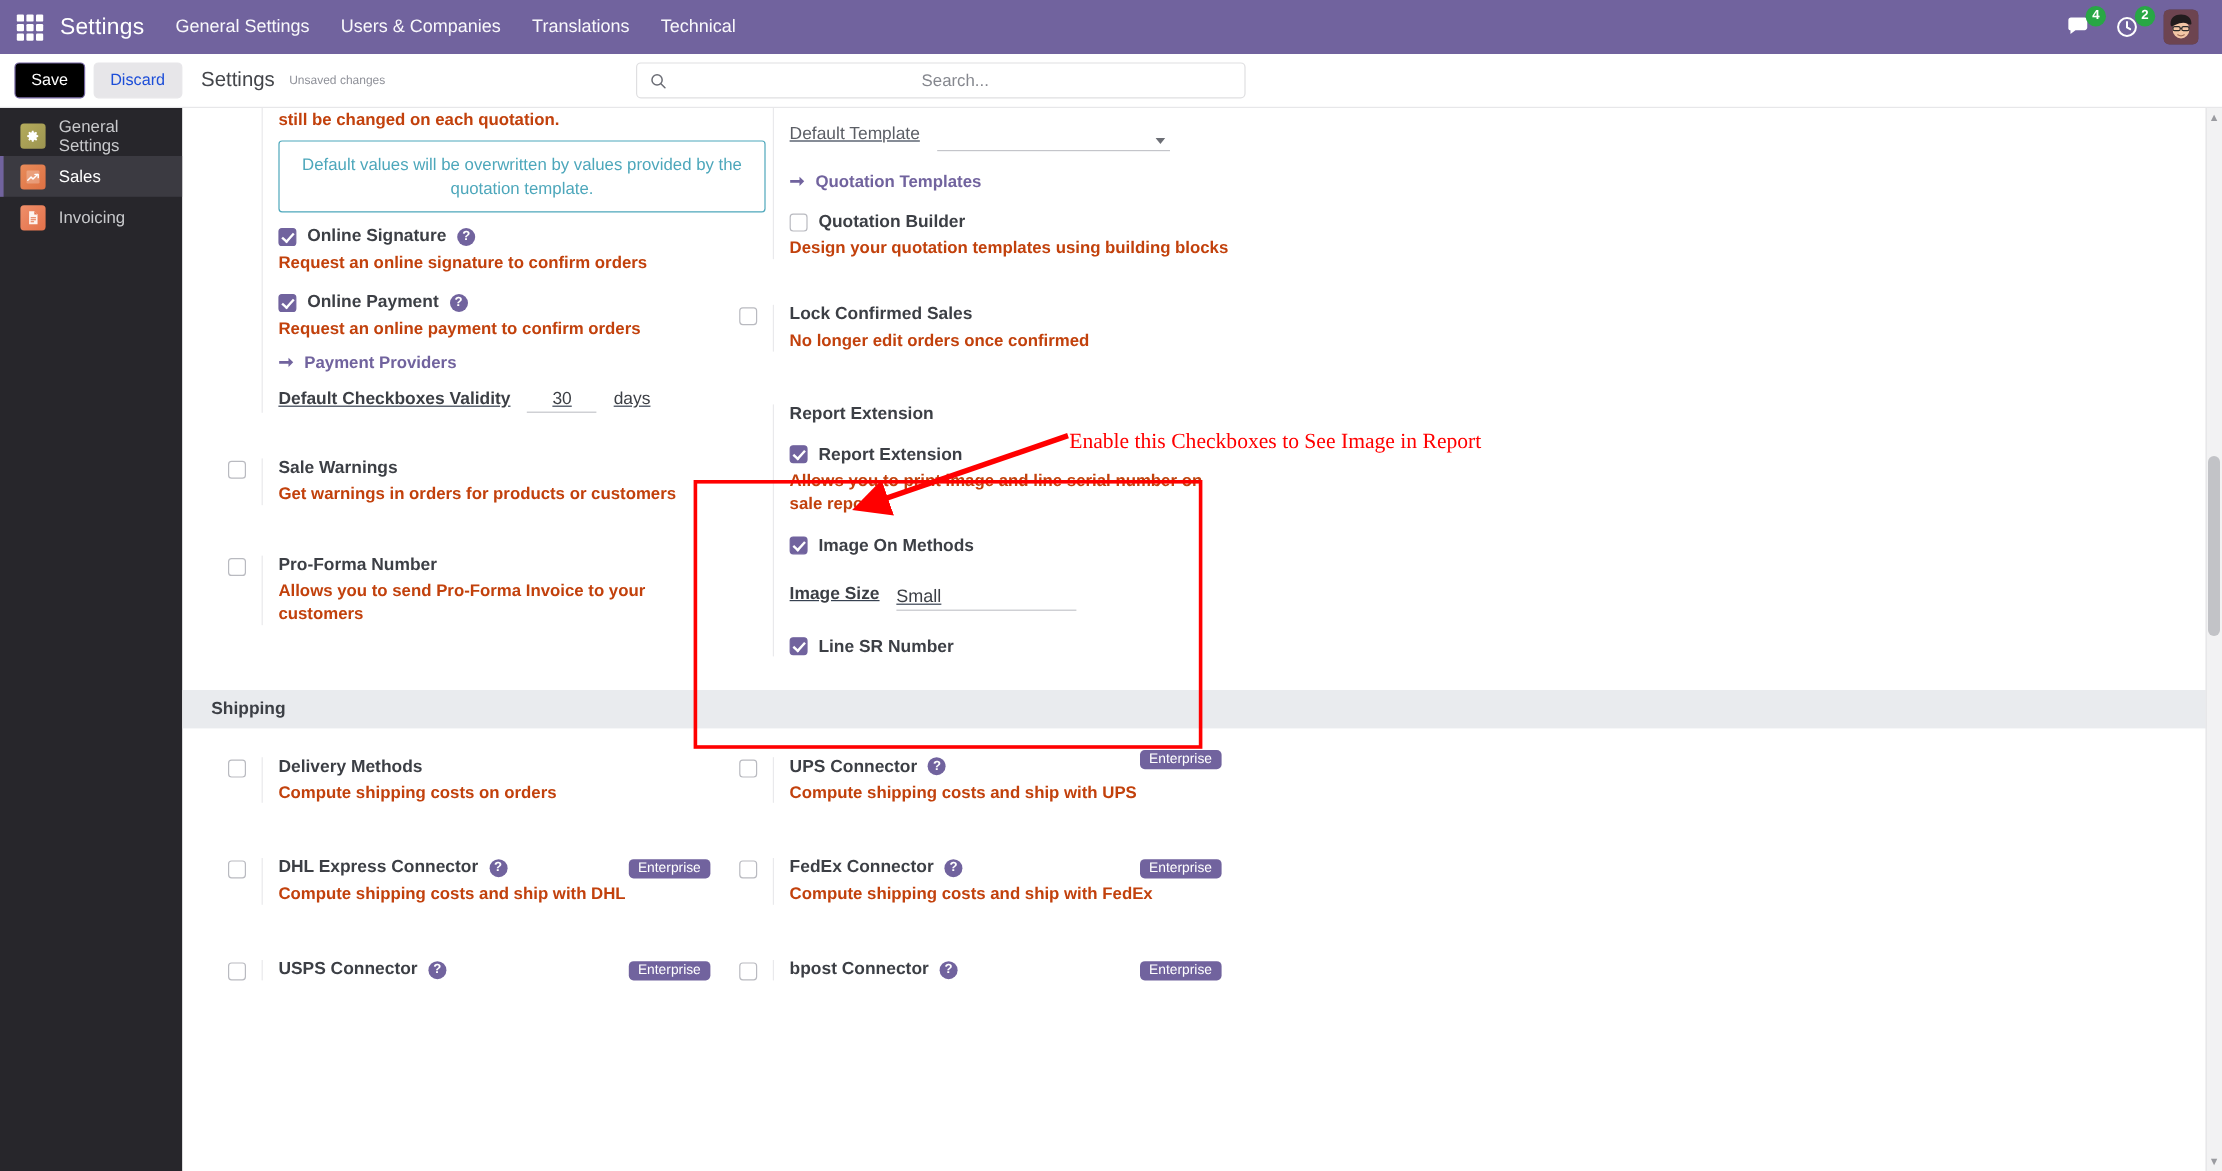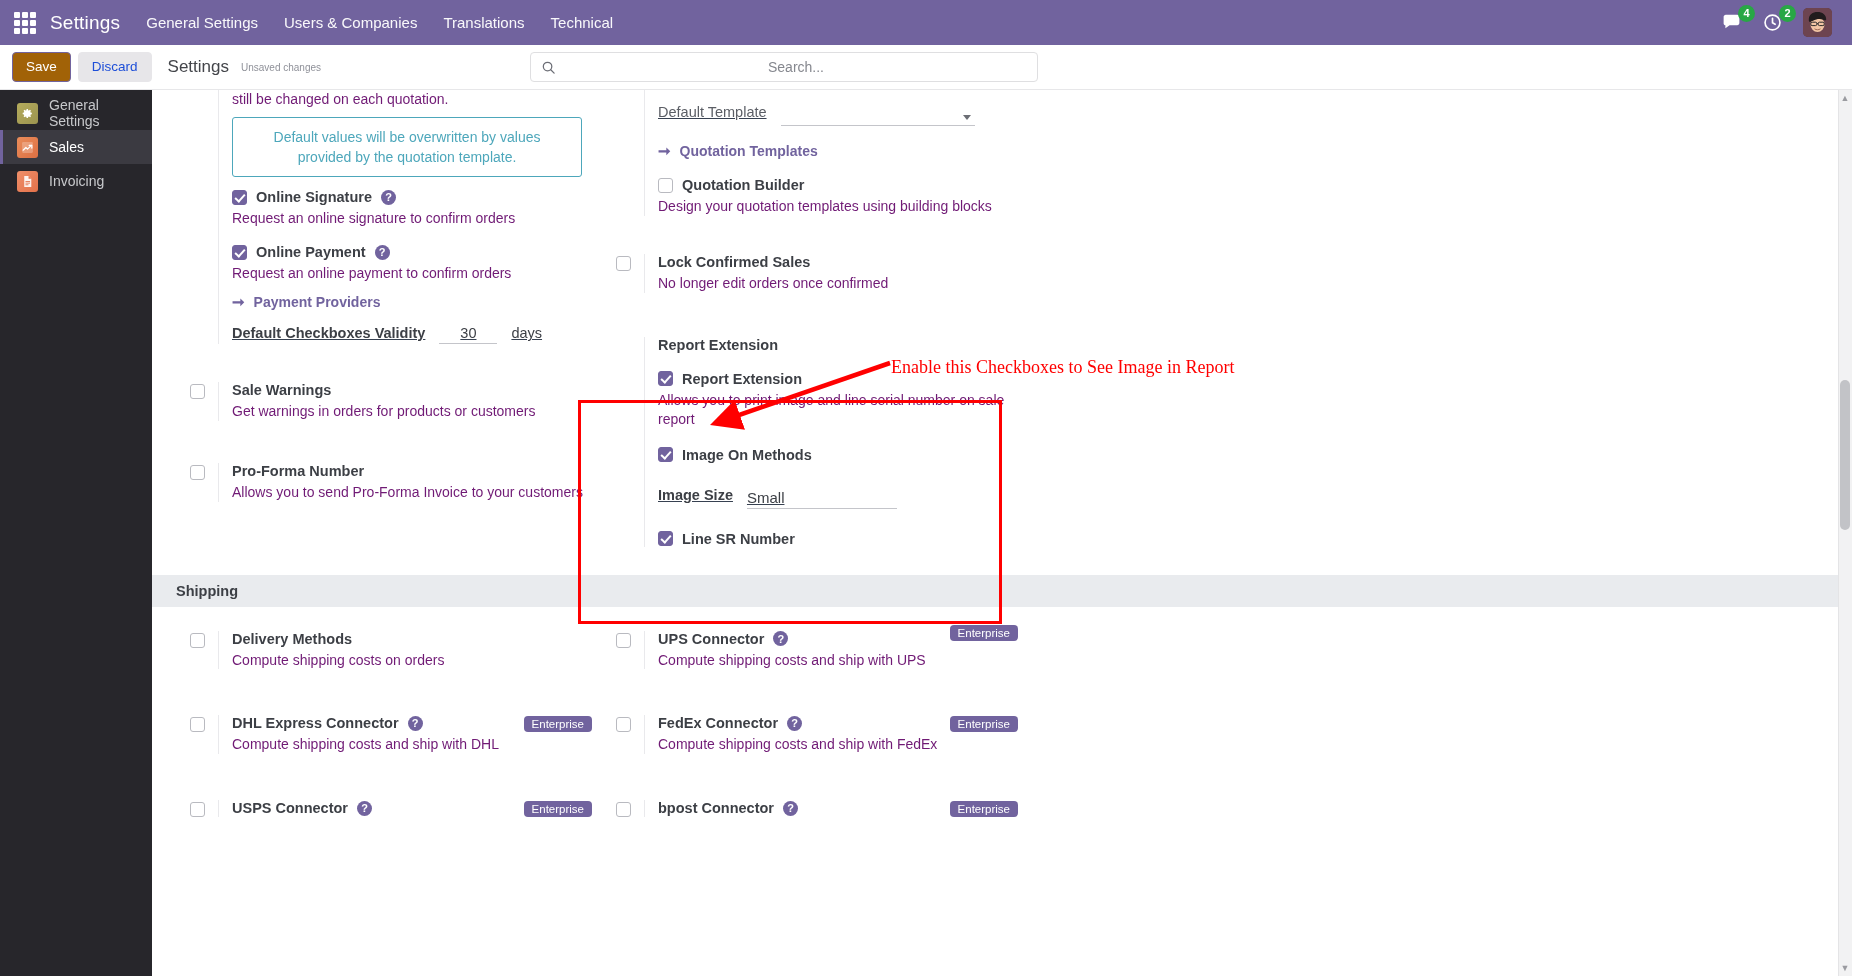--- a/index.html
+++ b/index.html
@@ -40,21 +40,21 @@
 
   
   .ctrl {
     height:45px; background:#fff; border-bottom:1px solid #e7e7e9;
     display:flex; align-items:center; padding:0 12px; position:relative;
   }
   .btn {
     font-size:13.5px; padding:5px 13px; border-radius:4px; cursor:pointer;
     border:1px solid transparent; line-height:1.35; font-weight:400;
   }
-  .btn-save { background:#a16207; color:#fff; border-color:#71639e; }
+  .btn-save { background:#000000; color:#fff; border-color:#71639e; }
   .btn-discard { background:#e7e6e9; color:#1d4ed8; border-color:#e7e6e9; margin-left:7px; }
   .ctrl-title { font-size:17px; color:#43454a; margin-left:16px; }
   .ctrl-sub { font-size:10px; color:#8f9199; margin-left:12px;text-align:center; }
   .search-wrap {
     position:absolute; left:530px; top:7px; width:508px; height:30px;
     border:1px solid #dfdfe1; border-radius:4px; display:flex; align-items:center;
     padding:0 10px; background:#fff;
   }
   .search-wrap svg { flex:0 0 auto; margin-right:9px; }
   .search-input {
@@ -84,21 +84,21 @@
   .settings-grid { display:flex; padding:0; }
   .col { width:426px; flex:0 0 426px; padding-top:0; }
   .col.right { margin-left:0; }
 
   .setting {
     display:flex; padding:10px 0 10px 0; position:relative;
   }
   .chk-col { width:42px; flex:0 0 42px; display:flex; justify-content:center; padding-top:2px; }
   .txt-col { flex:1; border-left:1px solid #e9e9ec; padding-left:13px; position:relative; }
   .s-label { font-size:14.5px; font-weight:700; color:#3c3f45; display:flex; align-items:center; gap:9px; }
-  .s-help { font-size:14px; color:#701a75; margin-top:4px; line-height:1.35; }
+  .s-help { font-size:14px; color:#c2410c; margin-top:4px; line-height:1.35;font-weight:bold; }
 
   .cbox {
     width:15px; height:15px; border:1px solid #b9bac0; border-radius:3px;
     background:#fff; cursor:pointer; display:block;
   }
   .cbox.on {
     background:#71639e; border-color:#71639e; position:relative;
   }
   .cbox.on::after {
     content:""; position:absolute; left:4px; top:1px; width:4px; height:8px;
@@ -110,21 +110,21 @@
     justify-content:center; cursor:pointer; flex:0 0 auto;
   }
   .ent-badge {
     background:#71639e; color:#fff; font-size:11.5px; padding:2px 8px;
     border-radius:4px; position:absolute; right:10px; top:1px; font-weight:400;
   }
 
   .alert-info {
     border:1px solid #4da7bb; color:#4da7bb; border-radius:3px;
     padding:9px 12px; font-size:14px; text-align:center; line-height:1.45;
-    margin:8px 0 12px 0; width:350px;
+    margin:8px 0 12px 0; width:406px;
   }
   .link-arrow {
     color:#71639e; font-size:14px; font-weight:700; display:flex; align-items:center;
     gap:9px; margin-top:10px; cursor:pointer;
   }
   .link-arrow .arr { font-size:15px; }
 
   .field-row { display:flex; align-items:flex-start; gap:14px; margin-top:14px;text-decoration:underline; }
   .field-label { font-size:14.5px; font-weight:700; color:#3c3f45; }
   .field-underline {

